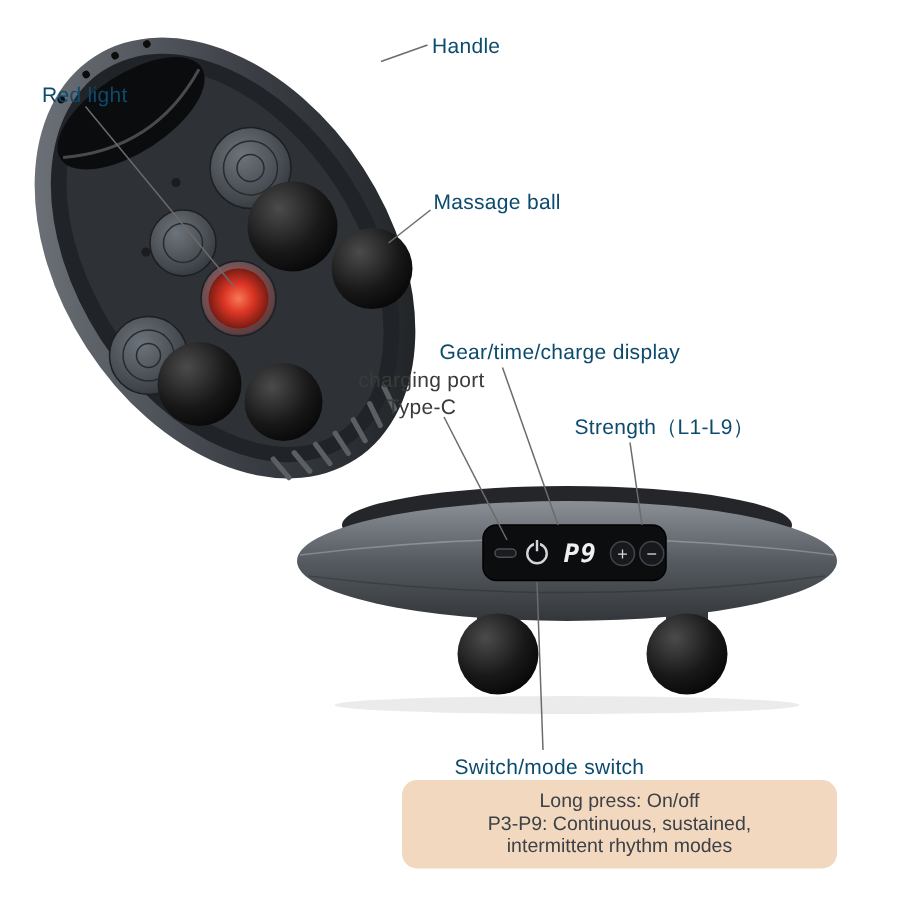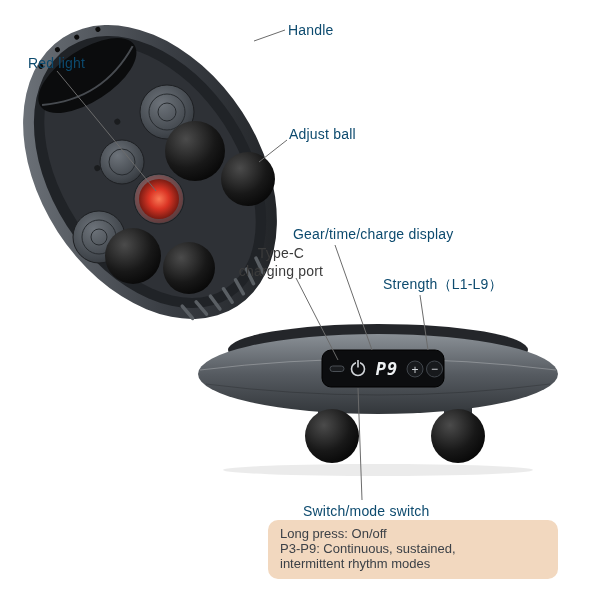--- a/index.html
+++ b/index.html
@@ -13,21 +13,21 @@
   }
   .label-2line{
     position:absolute;font-size:14px;color:#3b3b3b;letter-spacing:.2px;
     text-align:center;line-height:18px;width:118px;
   }
   .info-box{
     position:absolute;left:268px;top:520px;width:290px;box-sizing:border-box;
     background:#f2d8bf;border-radius:10px;padding:6px 12px 8px;
     color:#3c4147;font-size:13px;line-height:15px;
   }
-  .info-box div{white-space:nowrap;}
+  .info-box div{white-space:nowrap;text-align:center;}
   svg{position:absolute;display:block;}
   .lines{left:0;top:0;pointer-events:none;}
 </style>
 </head>
 <body>
 
 <div class="canvas">
 
   <svg width="330" height="350" style="left:0;top:0;" viewBox="0 0 330 350">
     <defs>
@@ -161,25 +161,25 @@
     <line x1="57" y1="71" x2="156" y2="191"></line>
     <line x1="287" y1="140" x2="259" y2="162"></line>
     <line x1="335" y1="245" x2="372" y2="350"></line>
     <line x1="296" y1="278" x2="338" y2="360"></line>
     <line x1="420" y1="295" x2="428" y2="350"></line>
     <line x1="362" y1="500" x2="358" y2="388"></line>
   </svg>
 
   <div class="label" style="left:288px;top:22px;">Handle</div>
   <div class="label" style="left:28px;top:55px;">Red light</div>
-  <div class="label" style="left:289px;top:126px;">Adjust ball</div>
+  <div class="label" style="left:289px;top:126px;">Massage ball</div>
   <div class="label" style="left:293px;top:226px;">Gear/time/charge display</div>
   <div class="label-2line" style="left:222px;top:244px;">
+    <div>charging port</div>
     <div>Type-C</div>
-    <div>charging port</div>
   </div>
   <div class="label" style="left:383px;top:276px;">Strength（L1-L9）</div>
   <div class="label" style="left:303px;top:503px;">Switch/mode switch</div>
 
   <div class="info-box">
     <div>Long press: On/off</div>
     <div>P3-P9: Continuous, sustained,</div>
     <div>intermittent rhythm modes</div>
   </div>
 

